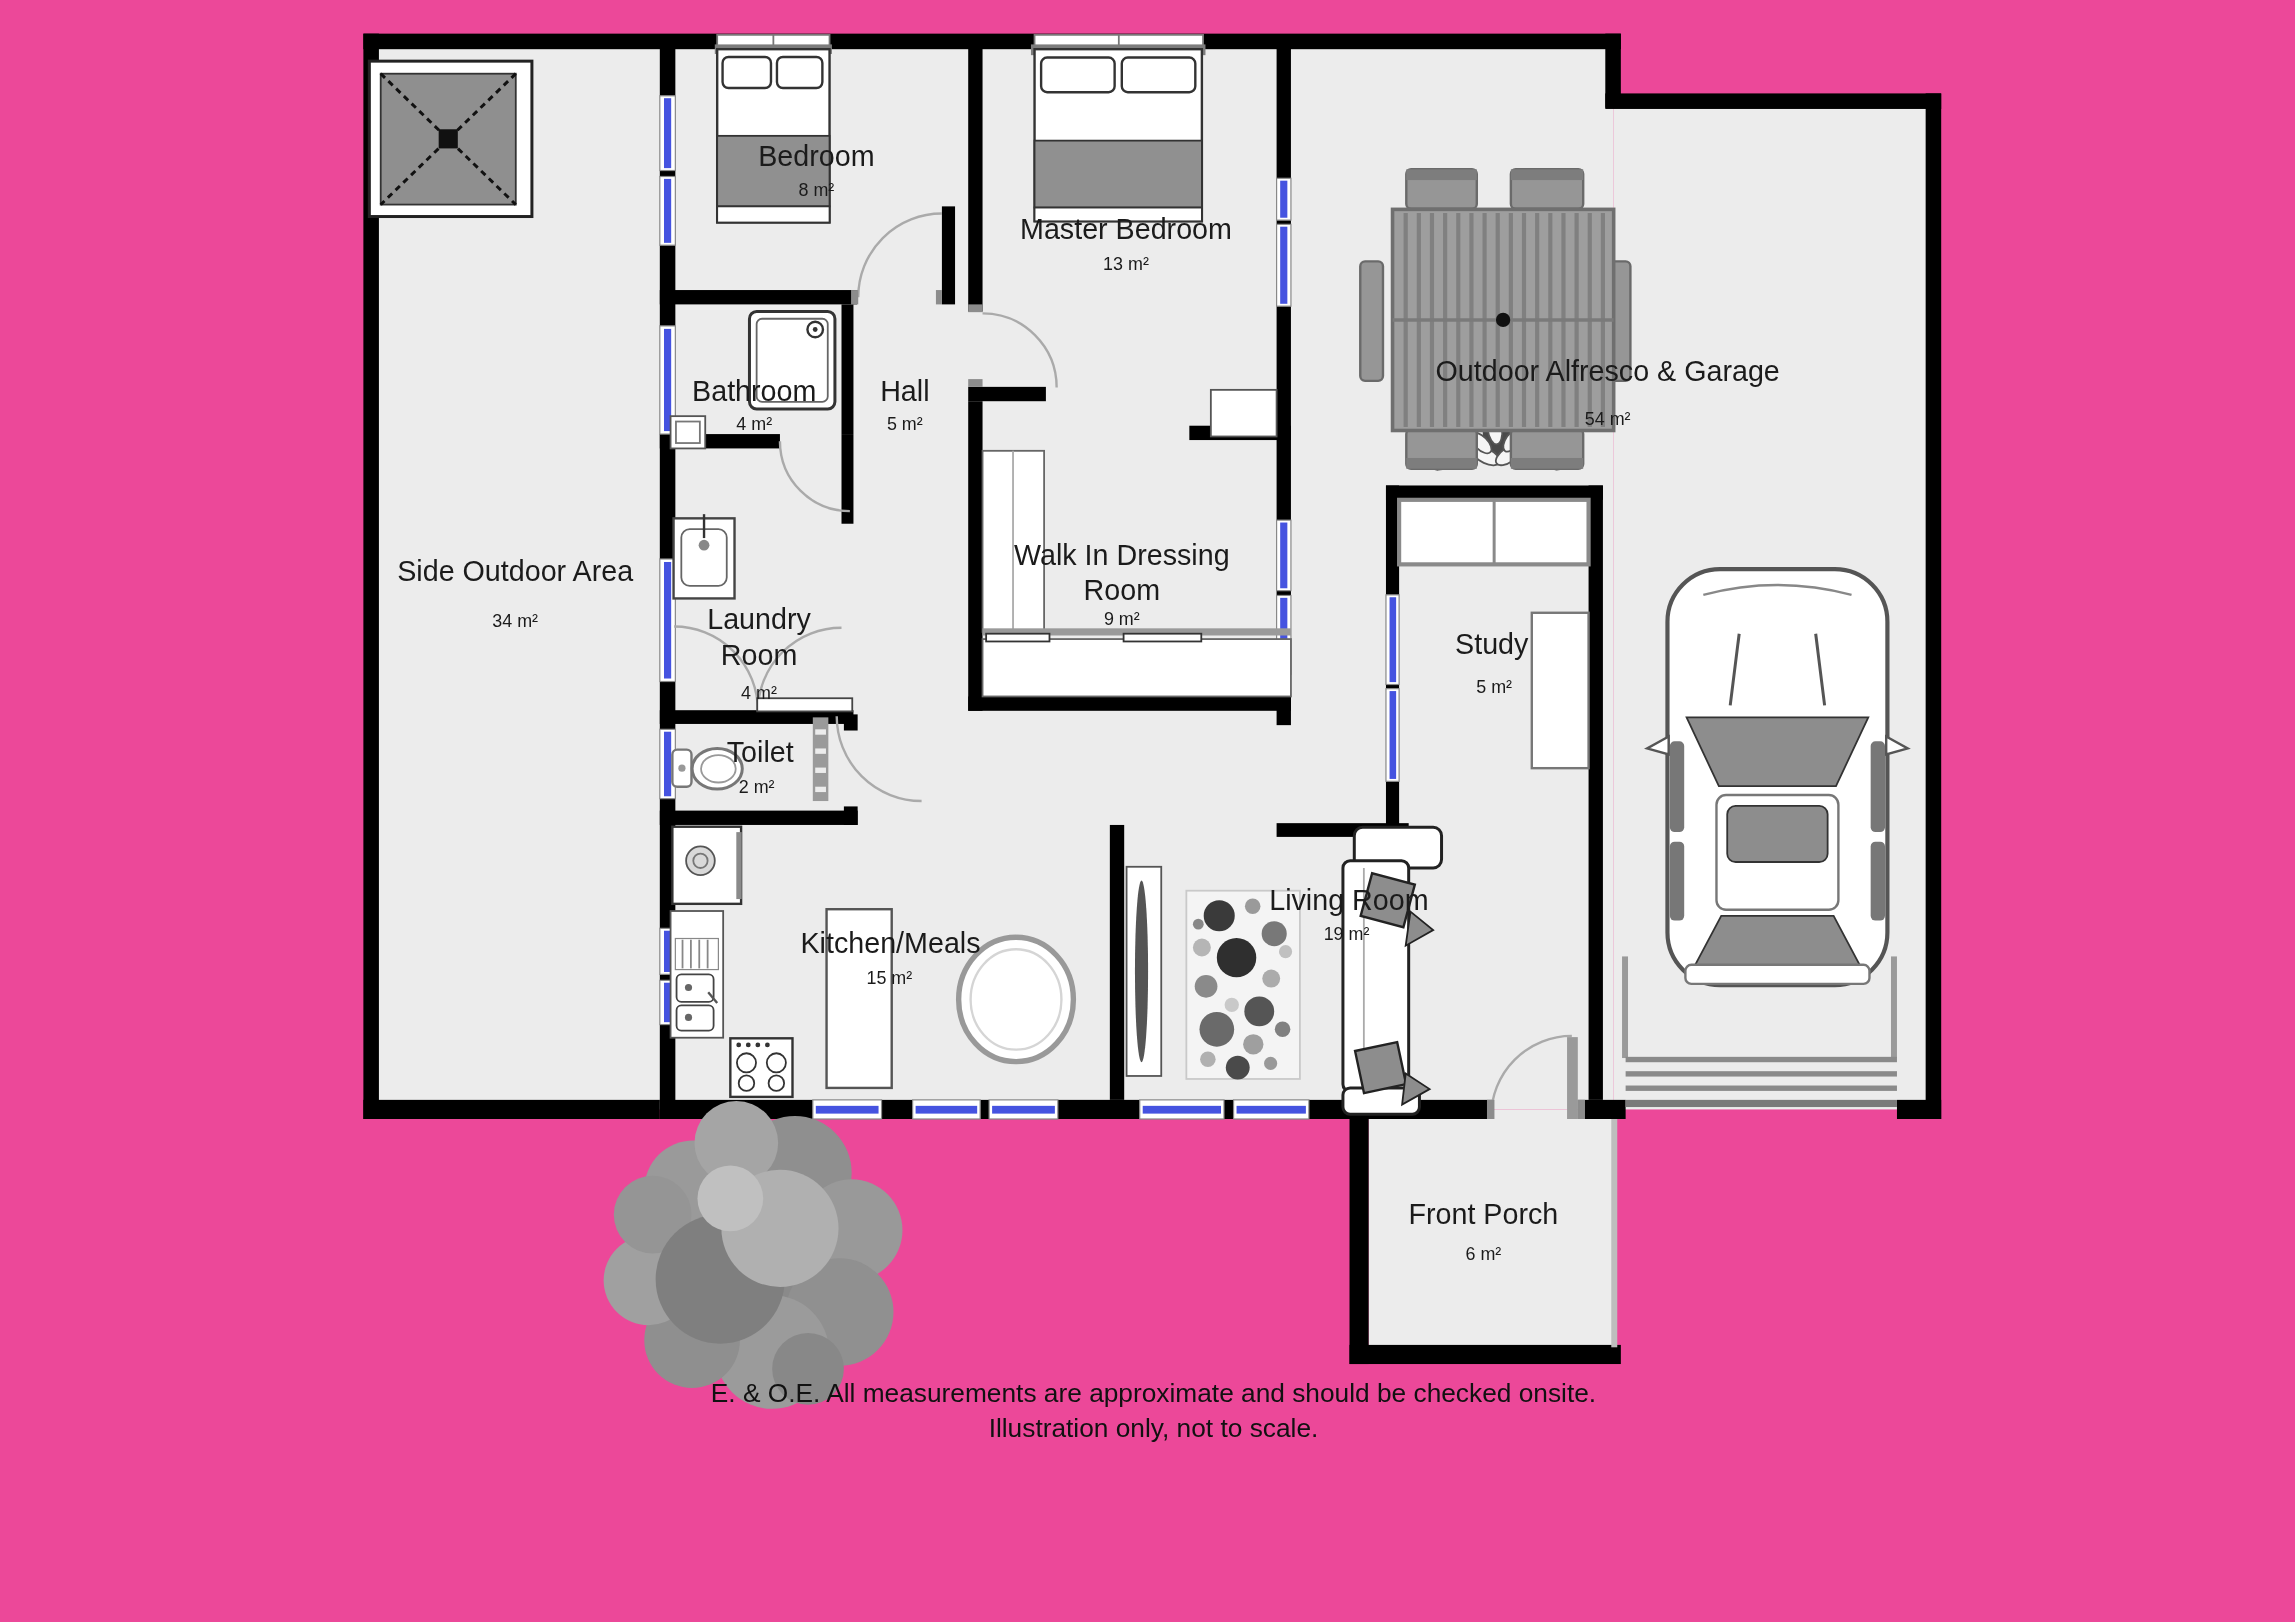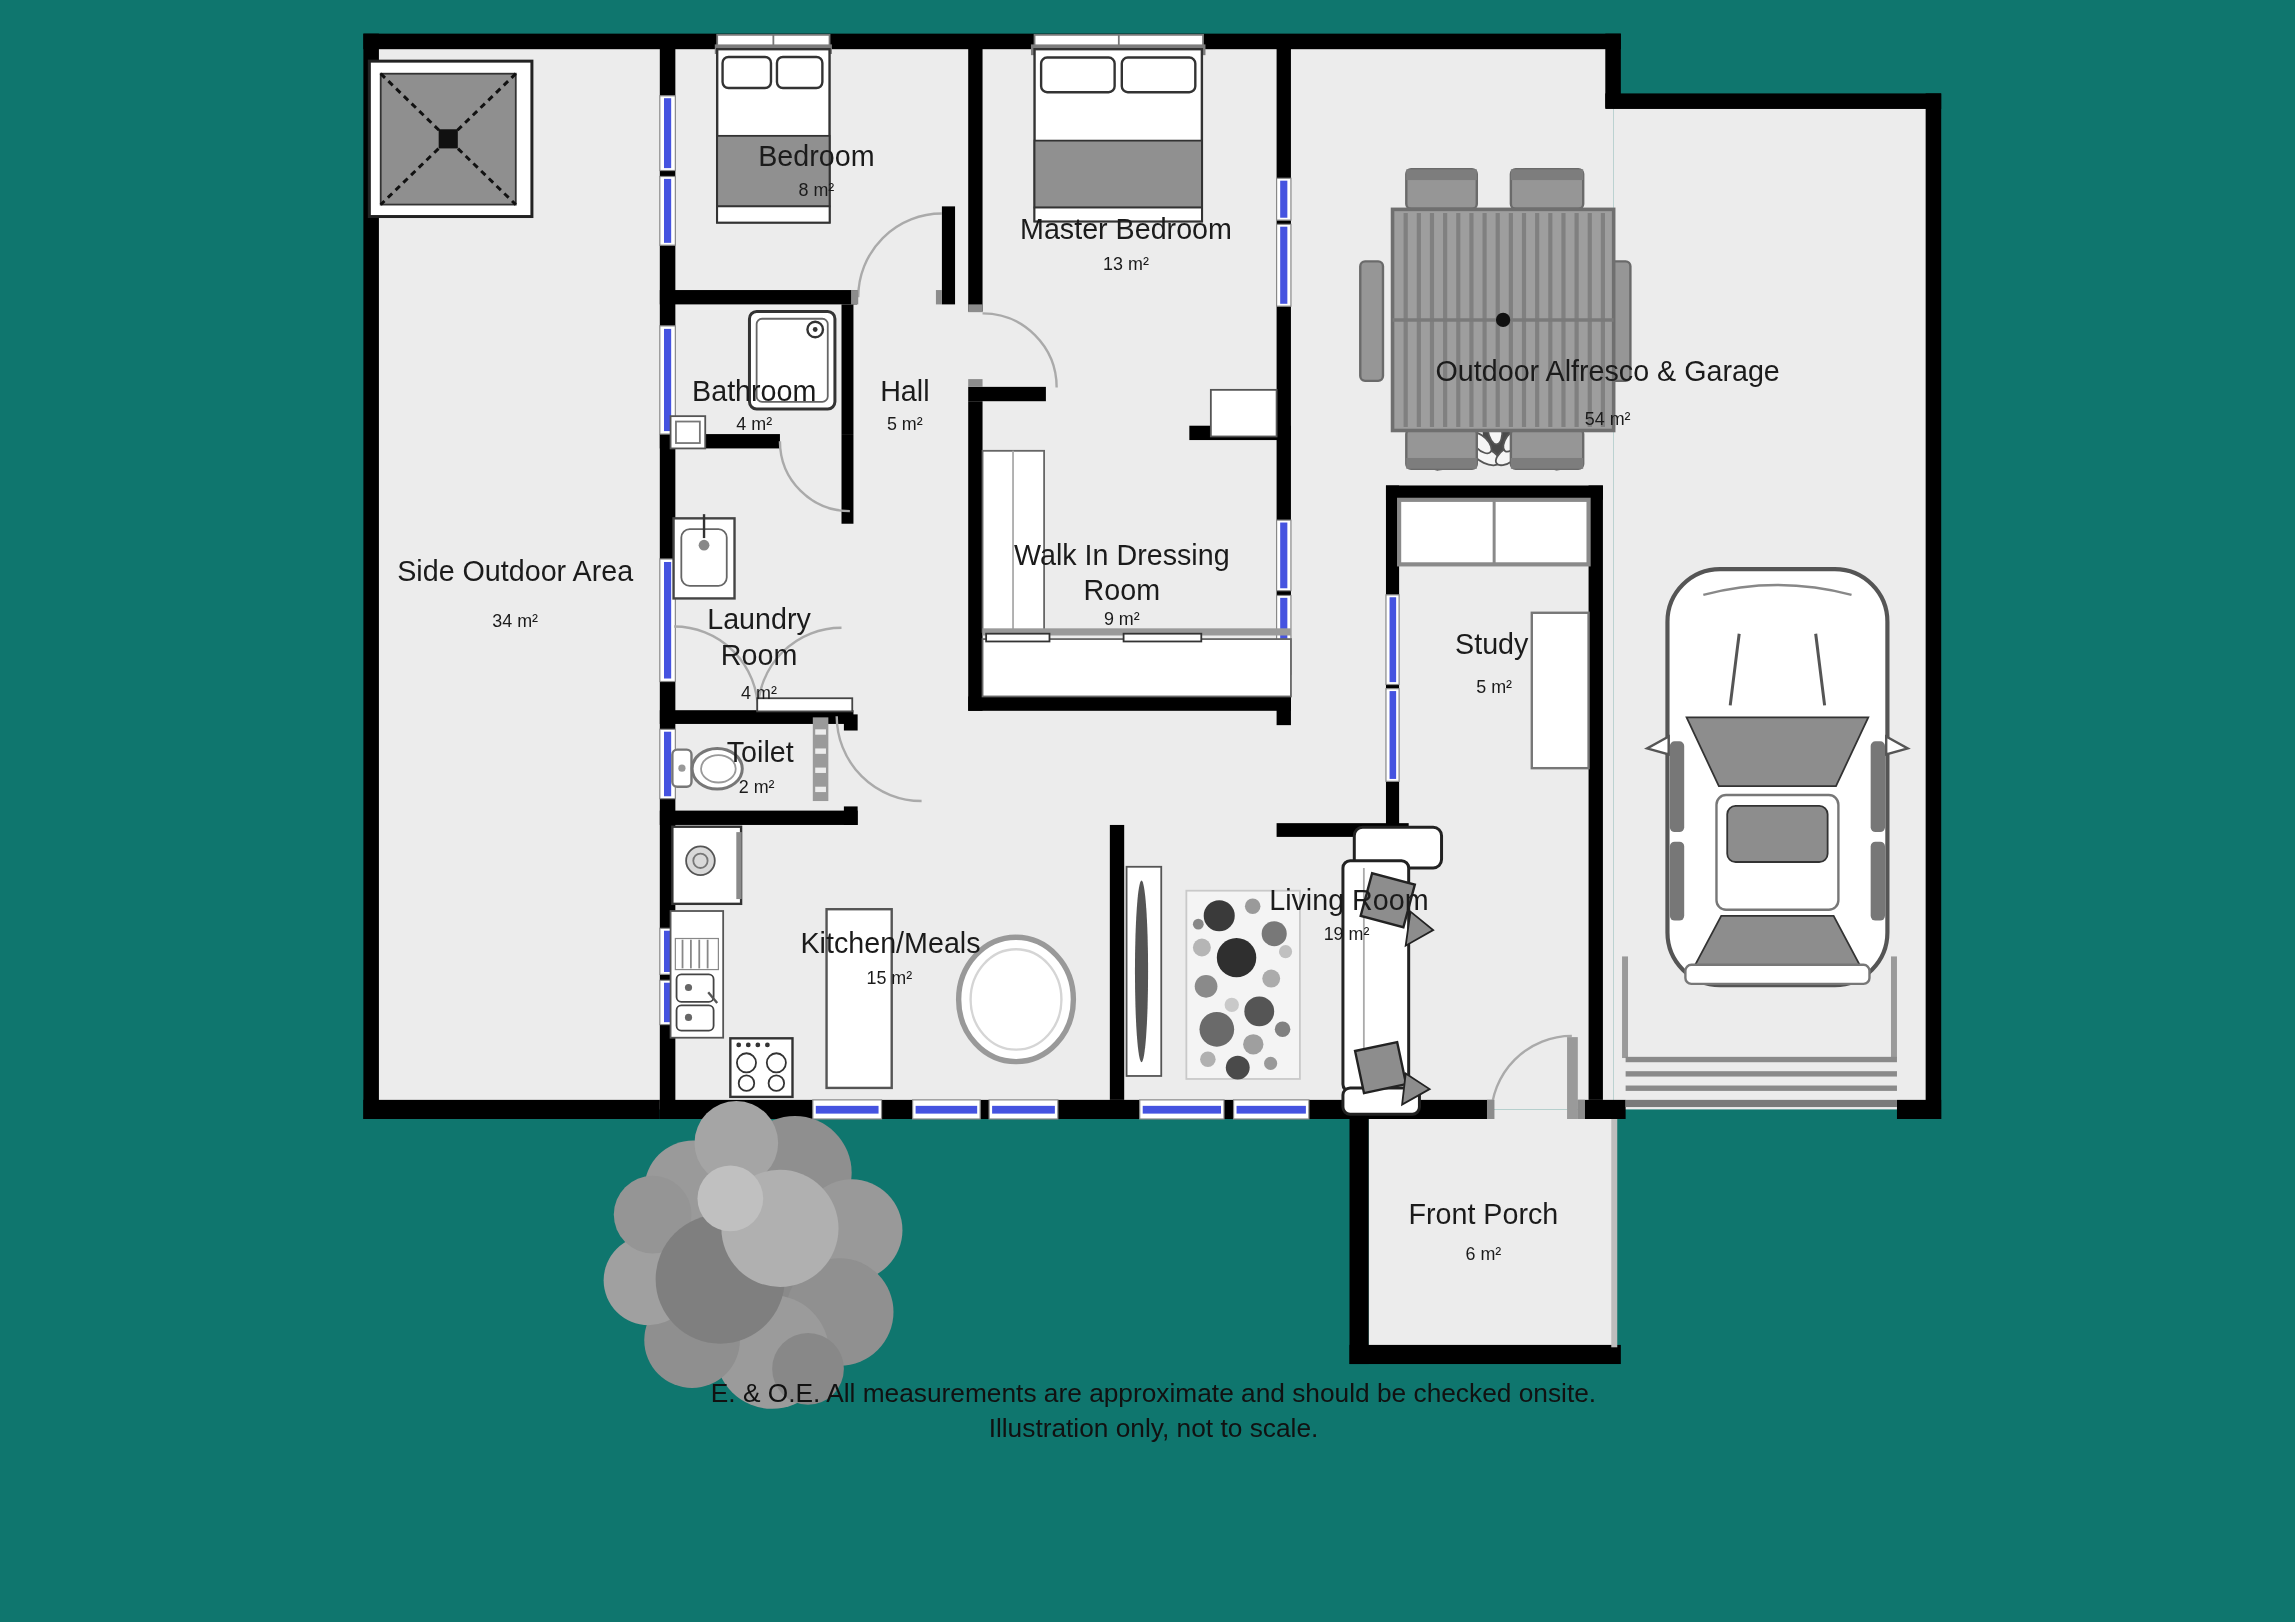--- a/index.html
+++ b/index.html
@@ -1,16 +1,16 @@
 <!DOCTYPE html>
 <html style="font-size:9.6px"><head>
 <meta charset="utf-8">
 <style>
   html,body{margin:0;padding:0;background:#ffffff;}
-  .page{position:relative;width:2295px;height:1623px;background:#0f766e;overflow:hidden;
+  .page{position:relative;width:2295px;height:1623px;background:#ec4899;overflow:hidden;
         font-family:"Liberation Sans", sans-serif;}
   svg{position:absolute;left:0;top:0;}
   text{fill:#1b1b1b;}
   .room-name{font-size:48px;}
   .room-area{font-size:30px;}
   .footer-text{font-size:44px;fill:#111;}
   .t-mid{text-anchor:middle;}
 </style>
 </head>
 <body>

